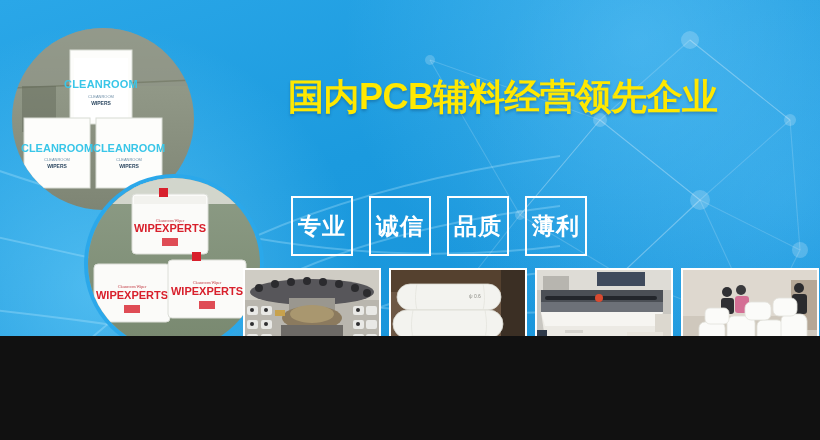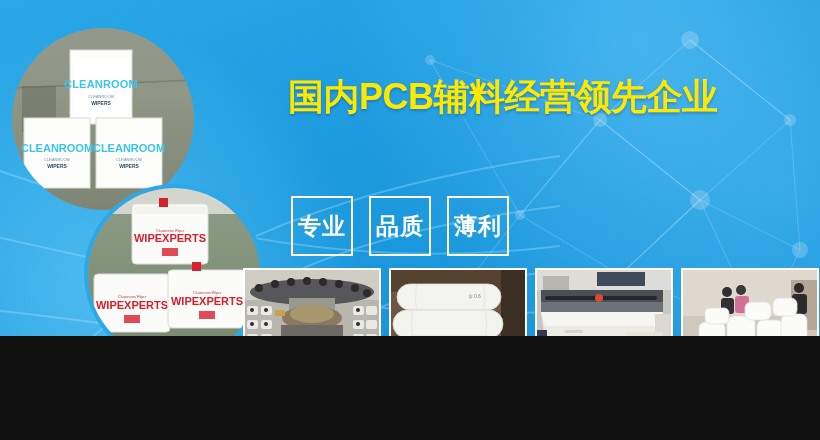--- a/index.html
+++ b/index.html
@@ -16,21 +16,21 @@
       radial-gradient(circle at 78% 12%, rgba(120,210,255,.40) 0%, rgba(120,210,255,0) 42%),
       radial-gradient(circle at 96% 58%, rgba(90,195,250,.35) 0%, rgba(90,195,250,0) 40%),
       linear-gradient(160deg,#2aa7e8 0%,#1c9ade 45%,#1793da 100%);
   }
   .bg-net{position:absolute;inset:0;}
   .bg-rays{position:absolute;left:-60px;bottom:-190px;width:620px;height:430px;}
 
   
   .circle{position:absolute;border-radius:50%;overflow:hidden;}
   .circle-a{left:12px;top:28px;width:182px;height:182px;}
-  .circle-b{left:88px;top:188px;width:172px;height:172px;box-shadow:0 0 0 4px #2ba8ea;}
+  .circle-b{left:88px;top:178px;width:172px;height:172px;box-shadow:0 0 0 4px #2ba8ea;}
   .photo{position:absolute;inset:0;}
 
   
   .headline{
     position:absolute;left:288px;top:72px;width:500px;height:50px;
     color:#ffe800;font-size:36px;font-weight:bold;line-height:50px;
     letter-spacing:-0.5px;white-space:nowrap;
     text-shadow:0 2px 3px rgba(0,40,80,.28);
   }
   .subbar{
@@ -177,20 +177,21 @@
         <rect x="104" y="74" width="9" height="9" fill="#d8202c"></rect>
       </g>
     </svg>
   </div>
 
   <div class="headline">国内PCB辅料经营领先企业</div>
 
 
   <div class="tags">
     <div class="tag">专业</div>
+    <div class="tag">诚信</div>
     <div class="tag">品质</div>
     <div class="tag">薄利</div>
   </div>
 
   <div class="thumbs">
 
     <div class="thumb-cell">
       <div class="thumb">
         <svg class="thumb-img" viewBox="0 0 134 104" preserveAspectRatio="none">
           <rect width="134" height="104" fill="#b9b6ae"></rect>

